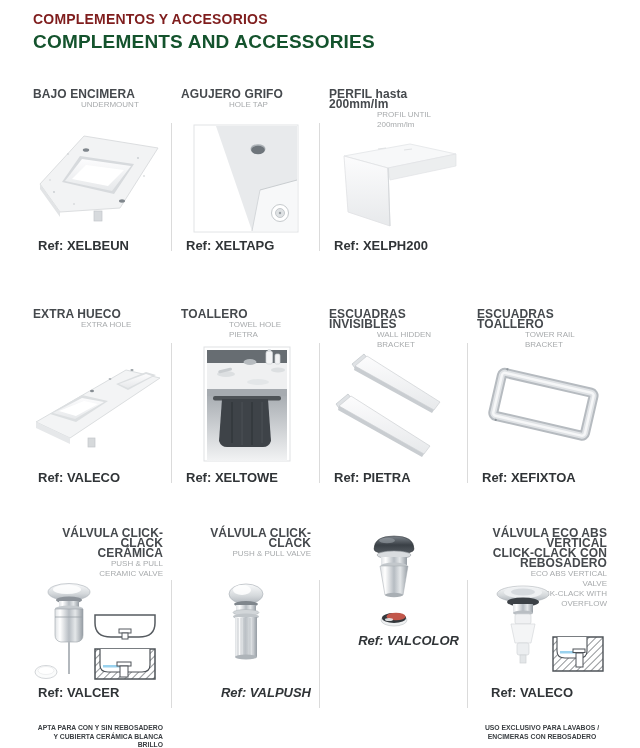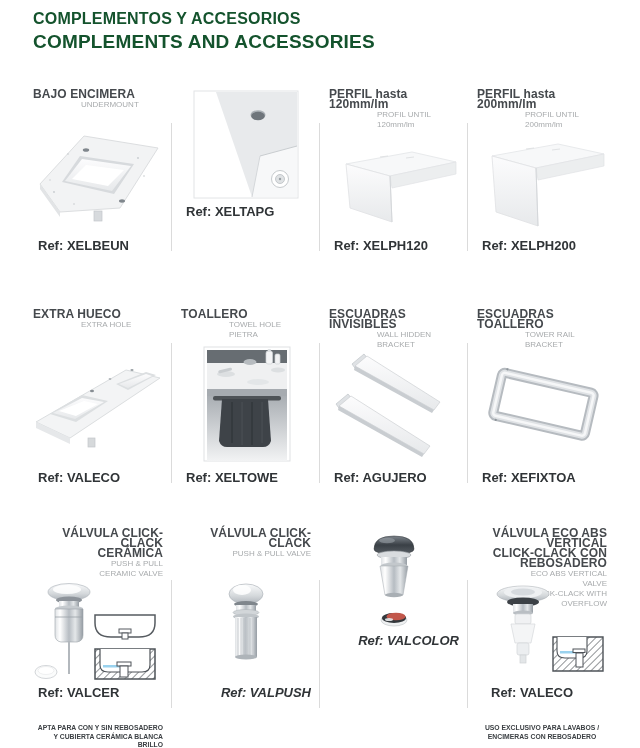--- a/index.html
+++ b/index.html
@@ -1,18 +1,18 @@
 <!DOCTYPE html>
 <html><head>
 <meta charset="utf-8">
 <style>
   html,body{margin:0;padding:0;background:#fff;}
   body{width:640px;height:748px;font-family:"Liberation Sans",sans-serif;overflow:hidden;}
   .header{margin:8px 33px 0;}
-  .h-es{font-size:16px;font-weight:bold;color:#14532d;letter-spacing:.2px;line-height:22px;}
+  .h-es{font-size:14px;font-weight:bold;color:#7f1d1d;letter-spacing:.2px;line-height:22px;}
   .h-en{font-size:19px;font-weight:bold;color:#14532d;letter-spacing:.2px;line-height:22px;margin-top:1px;}
   .row{display:grid;grid-template-columns:repeat(4,1fr);column-gap:18px;margin:0 33px;position:relative;}
   .row1{margin-top:36px;}
   .row2{margin-top:58px;}
   .row3{margin-top:45px;}
   .card{position:relative;display:flex;flex-direction:column;}
   .titles{height:34px;}
   .row3 .titles{height:52px;text-align:right;}
   .t-es{font-size:12px;font-weight:bold;color:#45494d;line-height:10px;white-space:pre-line;letter-spacing:.1px;}
   .t-en{font-size:8px;color:#a8abad;line-height:10px;white-space:pre-line;margin-top:1px;margin-left:48px;}
@@ -97,54 +97,41 @@
         <polygon points="38,55 52,41 90,46 74,62" fill="#ffffff"></polygon>
         <ellipse cx="52" cy="26" rx="3.2" ry="1.8" fill="#80878d"></ellipse>
         <ellipse cx="88" cy="77" rx="3" ry="1.7" fill="#80878d"></ellipse>
         <rect x="60" y="87" width="8" height="10" fill="#d7dadd" stroke="#c3c7ca" stroke-width="0.7"></rect>
       </svg>
     </div>
     <div class="ref">Ref: XELBEUN</div>
   </div>
 
   <div class="card">
+    <div class="titles">
+      <div class="t-es">AGUJERO GRIFO</div>
+      <div class="t-en">HOLE TAP</div>
+    </div>
     <div class="timg">
       <svg viewBox="0 0 128 110" width="128" height="110">
         <rect x="12" y="1" width="104" height="107" fill="#ffffff" stroke="#e2e4e6"></rect>
         <polygon points="34,2 115,2 115,107 70,107" fill="#e8eaec"></polygon>
         <polygon points="78,66 115,56 115,107 70,107" fill="#f7f8f9"></polygon>
         <line x1="78" y1="66" x2="115" y2="56" stroke="#c9cdd0" stroke-width="1"></line>
         <line x1="78" y1="66" x2="70" y2="107" stroke="#d4d7da" stroke-width="1"></line>
         <ellipse cx="76" cy="25" rx="7.5" ry="4.8" fill="#aab0b5"></ellipse>
         <ellipse cx="76" cy="26" rx="6.8" ry="4.2" fill="#6e757b"></ellipse>
         <circle cx="98" cy="89" r="8.5" fill="#ffffff" stroke="#c6cacd"></circle>
         <circle cx="98" cy="89" r="4.5" fill="#dfe2e4" stroke="#b9bec2" stroke-width="0.8"></circle>
         <circle cx="98" cy="89" r="1.2" fill="#9aa0a5"></circle>
       </svg>
     </div>
     <div class="ref">Ref: XELTAPG</div>
   </div>
 
-  <div class="card">
-    <div class="titles">
-      <div class="t-es">PERFIL hasta 120mm/lm</div>
-      <div class="t-en">PROFIL UNTIL 120mm/lm</div>
-    </div>
-    <div class="timg">
-      <svg viewBox="0 0 128 110" width="128" height="110">
-        <polygon points="16,40 82,28 126,38 60,52" fill="#f7f8f9" stroke="#e8eaec"></polygon>
-        <line x1="50" y1="33" x2="58" y2="32" stroke="#e0e2e4" stroke-width="1"></line>
-        <line x1="76" y1="34" x2="84" y2="33" stroke="#e0e2e4" stroke-width="1"></line>
-        <polygon points="60,52 126,38 126,50 62,64" fill="#eceeef" stroke="#e1e3e5" stroke-width="0.7"></polygon>
-        <polygon points="16,40 60,52 62,98 20,84" fill="url(#panelG)" stroke="#dfe1e3" stroke-width="0.8"></polygon>
-        <line x1="60" y1="52" x2="62" y2="98" stroke="#d4d7da" stroke-width="1"></line>
-      </svg>
-    </div>
-    <div class="ref">Ref: XELPH120</div>
-  </div>
 
   <div class="card">
     <div class="titles">
       <div class="t-es">PERFIL hasta 200mm/lm</div>
       <div class="t-en">PROFIL UNTIL 200mm/lm</div>
     </div>
     <div class="timg">
       <svg viewBox="0 0 128 110" width="128" height="110">
         <polygon points="14,32 80,20 126,30 58,44" fill="#f7f8f9" stroke="#e8eaec"></polygon>
         <line x1="48" y1="25" x2="56" y2="24" stroke="#e0e2e4" stroke-width="1"></line>
@@ -226,21 +213,21 @@
           <polygon points="9,16 21,6 94,52 88,60" fill="url(#panelG)" stroke="#c6cacd" stroke-width="0.6"></polygon>
           <polygon points="9,16 88,60 86,63 8,20" fill="#c9cdd1"></polygon>
         </g>
         <g transform="translate(0,44)">
           <polygon points="6,14 18,4 23,10 11,21" fill="#dfe2e5" stroke="#c2c6ca" stroke-width="0.7"></polygon>
           <polygon points="9,16 21,6 100,56 94,64" fill="url(#panelG)" stroke="#c6cacd" stroke-width="0.6"></polygon>
           <polygon points="9,16 94,64 92,67 8,20" fill="#c9cdd1"></polygon>
         </g>
       </svg>
     </div>
-    <div class="ref">Ref: AGUJERO</div>
+    <div class="ref">Ref: PIETRA</div>
   </div>
 
   <div class="card">
     <div class="titles">
       <div class="t-es">ESCUADRAS TOALLERO</div>
       <div class="t-en">TOWER RAIL BRACKET</div>
     </div>
     <div class="timg">
       <svg viewBox="0 0 128 118" width="128" height="118">
         <g transform="rotate(13 64 60)">

